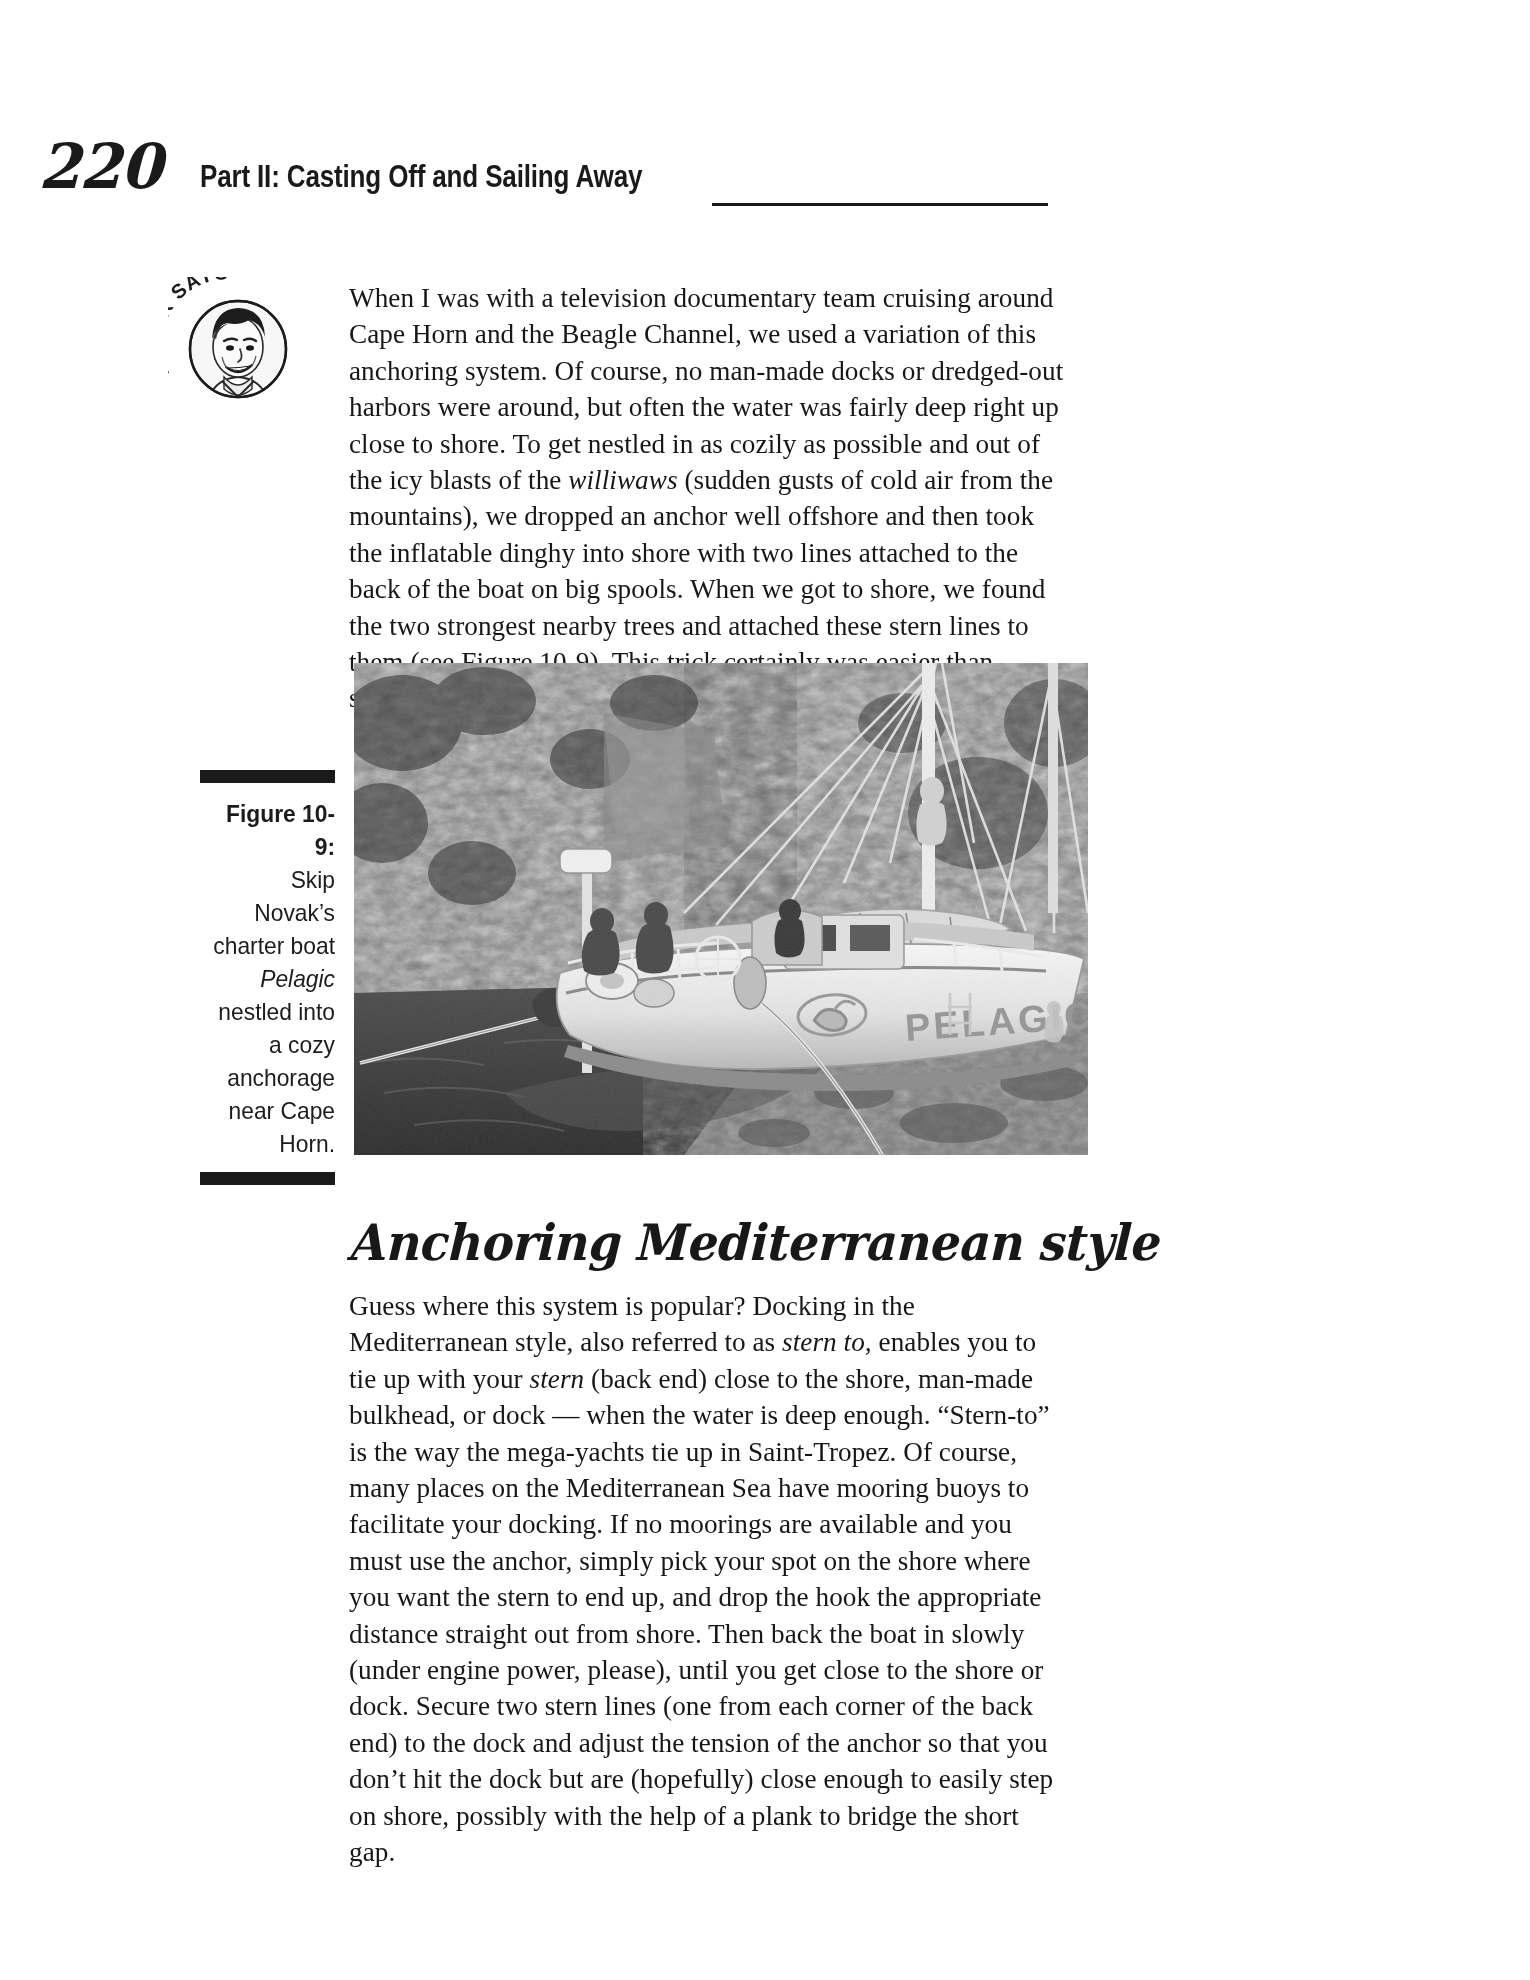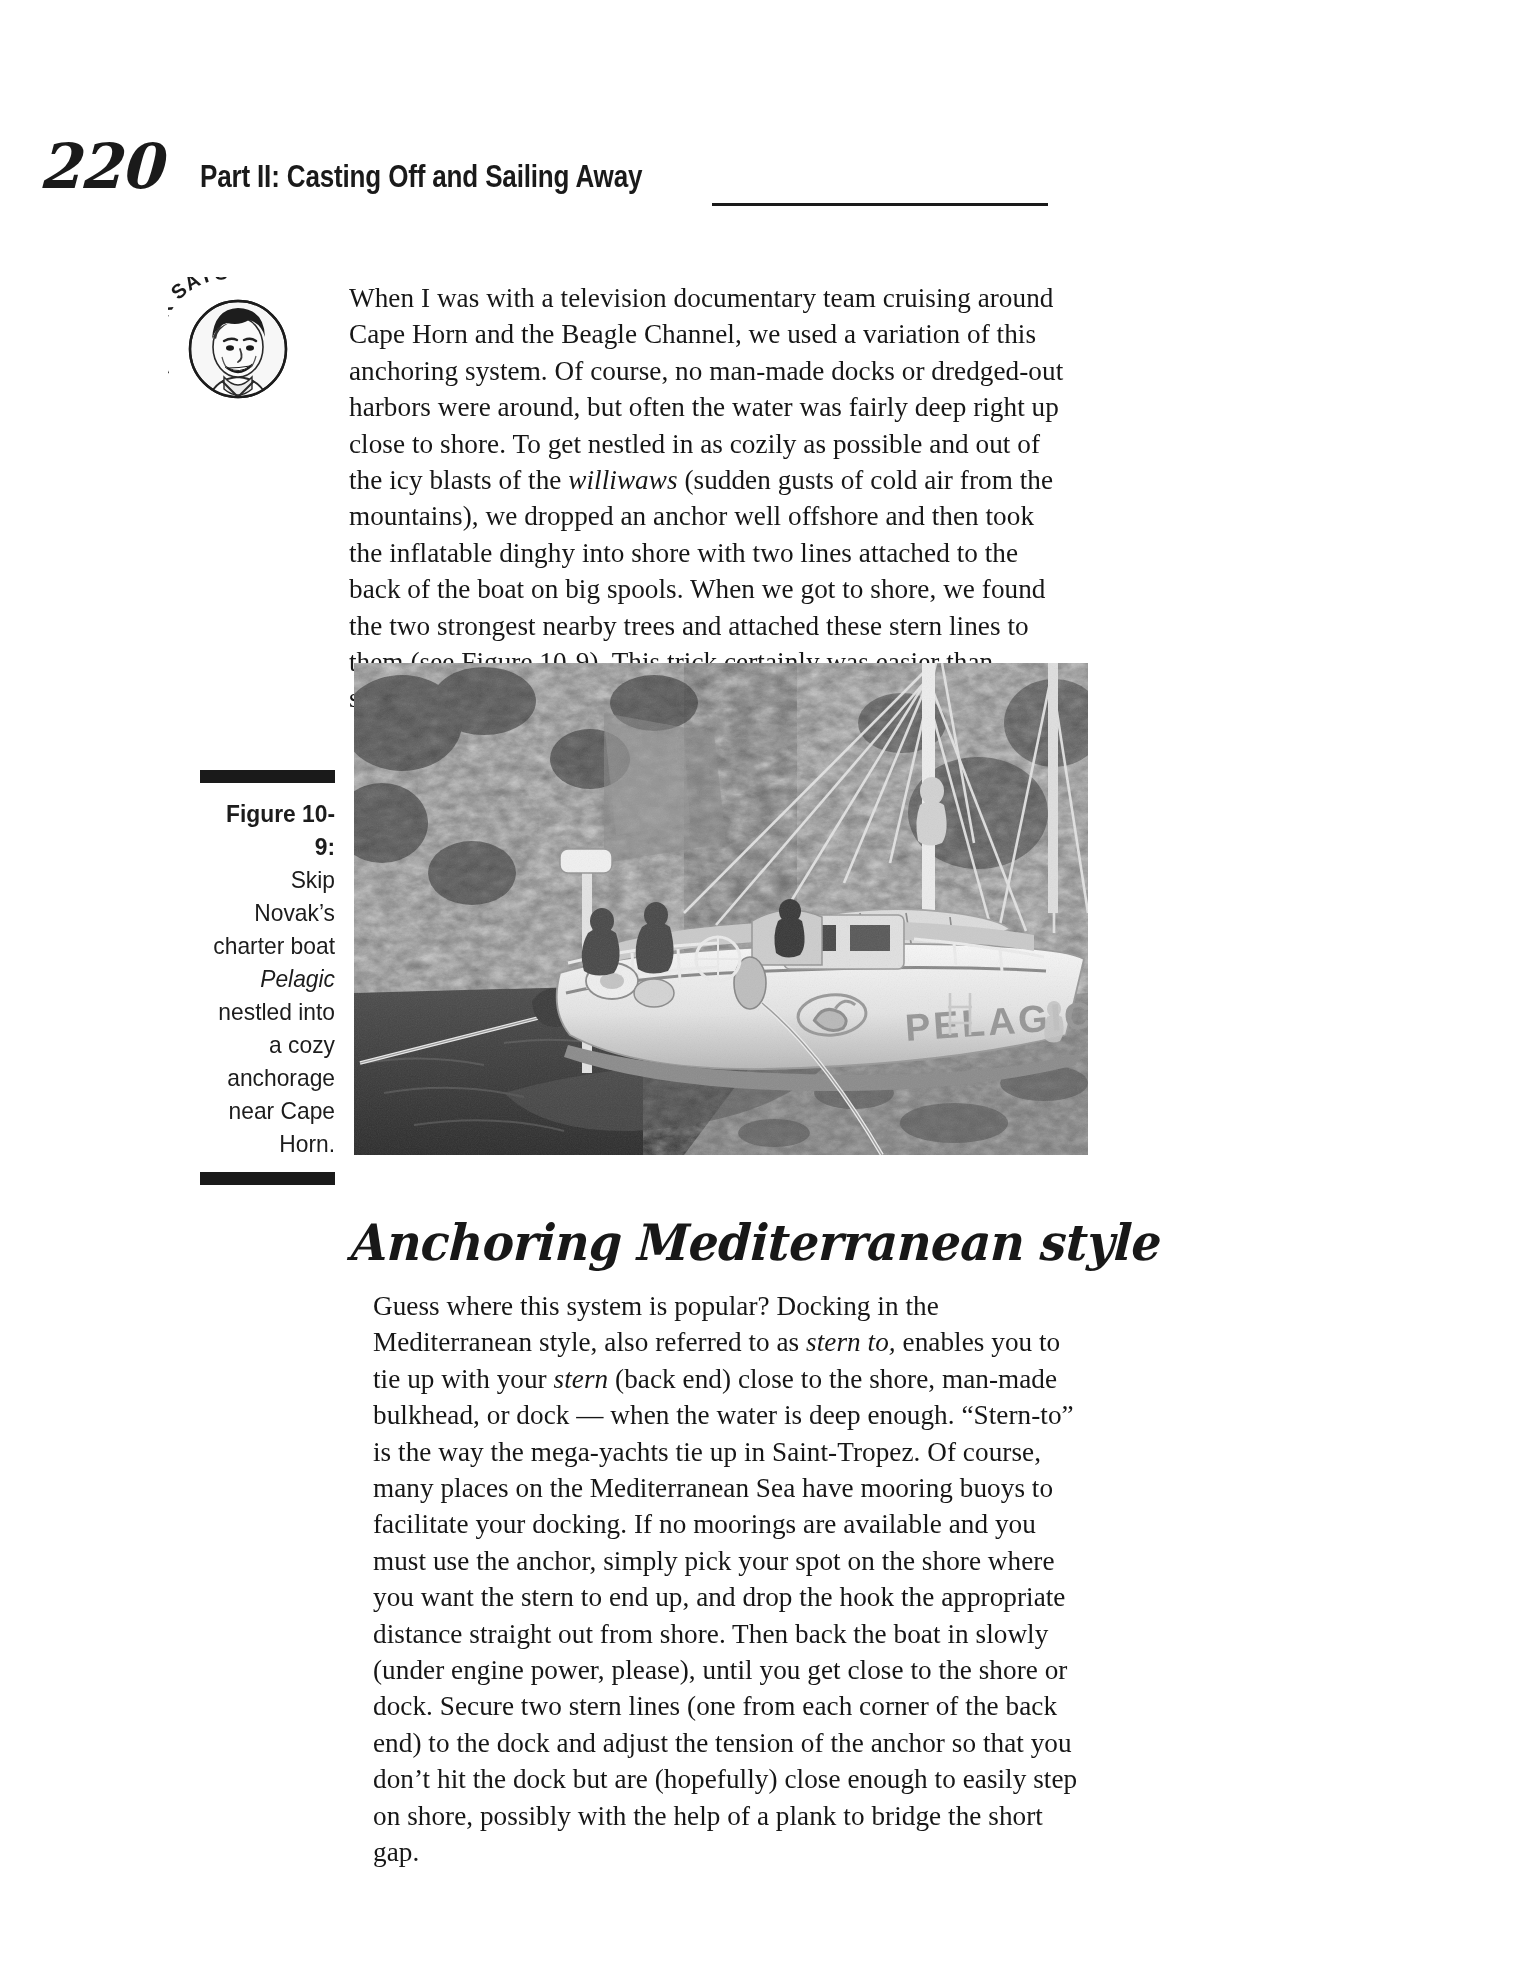--- a/index.html
+++ b/index.html
@@ -141,21 +141,21 @@
     font-style: italic;
     font-size: 50px;
     line-height: 1;
     letter-spacing: -0.5px;
     color: #181818;
     transform: skewX(-3deg) scaleX(0.94);
     transform-origin: left bottom;
     white-space: nowrap;
   }
 
-  #med-par { top: 1288px; margin-left: 24px; }
+  #med-par { top: 1288px; }
 </style>
 </head>
 <body>
 
 <div class="page">
 
   <div class="running-head">
     <span class="folio">220</span>
     <span class="head-title">Part II: Casting Off and Sailing Away</span>
   </div>

